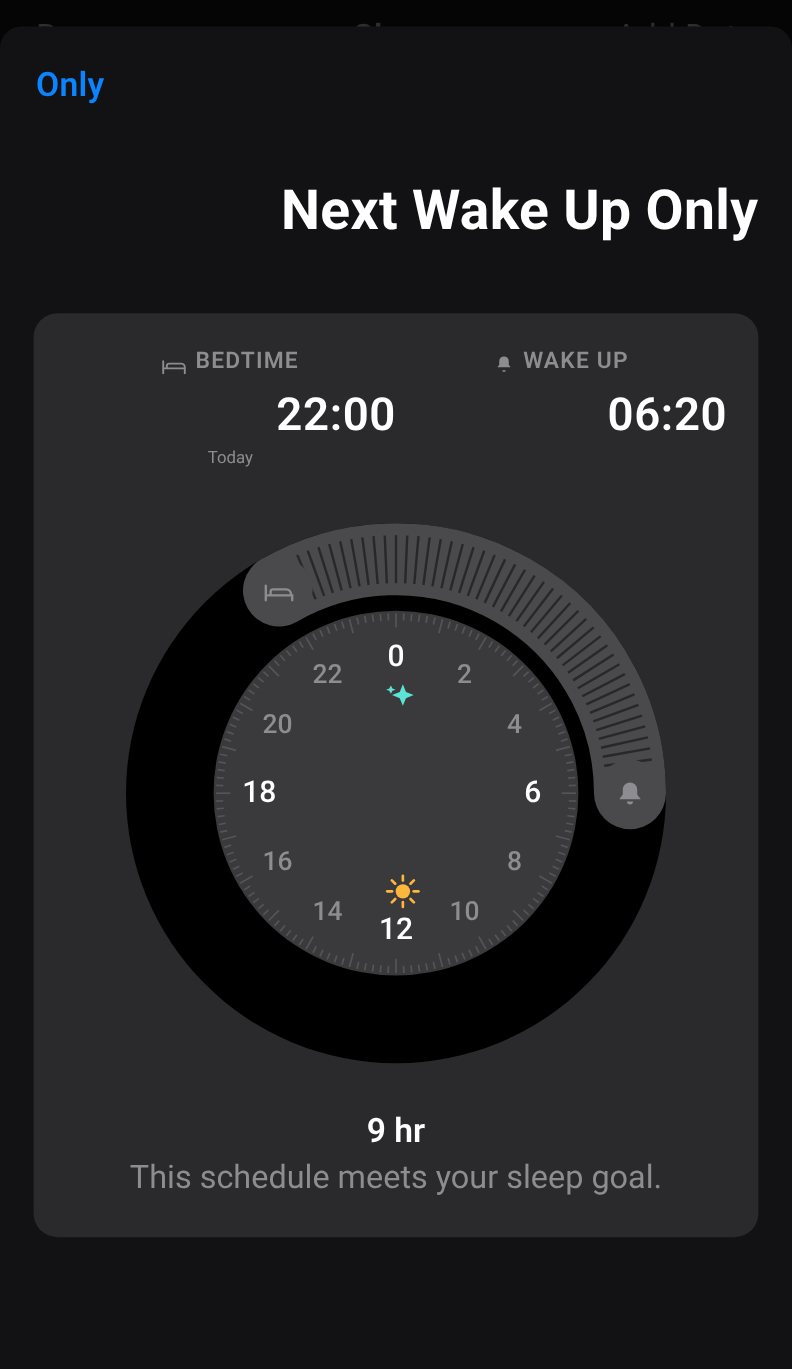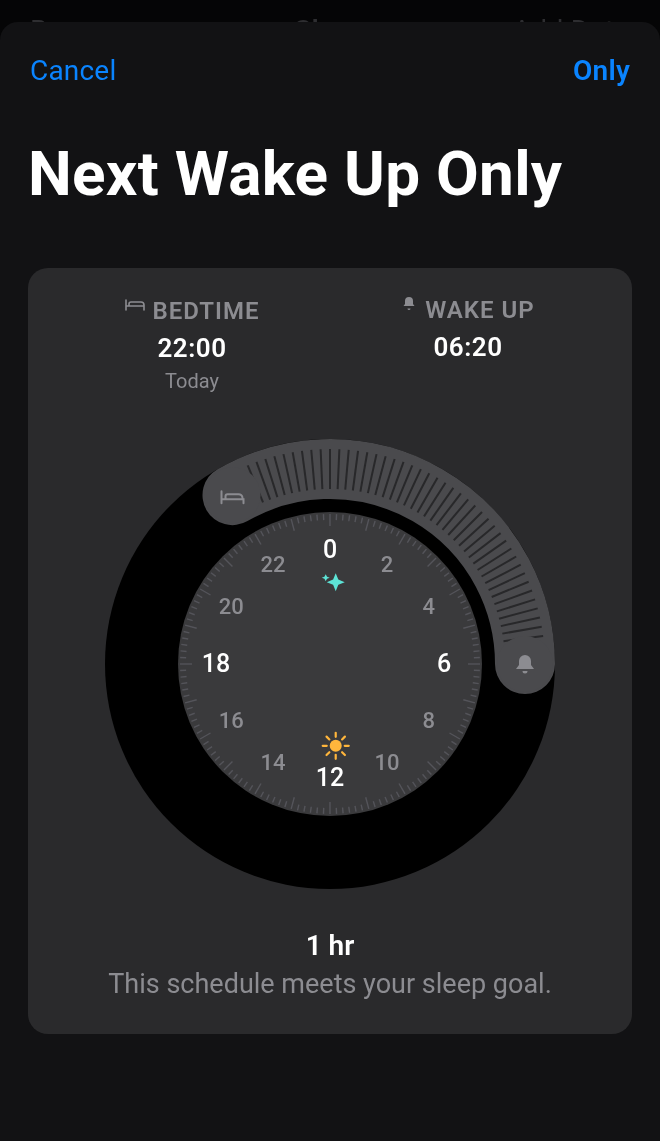--- a/index.html
+++ b/index.html
@@ -43,61 +43,60 @@
     display:flex;justify-content:space-between;align-items:center;
   }
   .navbtn{
     color:var(--blue);font-size:28px;letter-spacing:.2px;
     background:none;border:0;padding:4px 2px;cursor:pointer;
     font-family:inherit;
   }
   .done{font-weight:600;}
   .title{
     color:var(--white);font-weight:700;
-    font-size:62px;text-align:left;
-    margin:46px 0 0;letter-spacing:.3px;
+    font-size:46px;text-align:right;
+    margin:58px 0 0;letter-spacing:.3px;
   }
   .card{
     margin-top:58px;
     background:var(--card);
     border-radius:20px;
     padding:28px 26px 34px;
     display:flex;flex-direction:column;align-items:center;
   }
   .row{
     width:100%;display:flex;gap:0;justify-content:center;
   }
   .col{ text-align:center; flex:0 0 50%;}
   .label{
-    color:var(--muted);font-size:24px;letter-spacing:1px;font-weight:600;
-    display:inline-flex;align-items:flex-start;gap:8px;
-  }
-  .time{color:var(--white);font-size:26px;font-weight:600;margin-top:8px;letter-spacing:.5px;}
-  .day{color:var(--muted);font-size:20px;margin-top:6px;}
+    color:var(--muted);font-size:19px;letter-spacing:1px;font-weight:600;
+    display:inline-flex;align-items:flex-end;gap:8px;
+  }
+  .time{color:var(--white);font-size:38px;font-weight:600;margin-top:8px;letter-spacing:.5px;text-align:right;}
+  .day{color:var(--muted);font-size:14px;margin-top:6px;}
   .dial-wrap{margin-top:26px;}
   svg{display:block;}
   .summary{
     margin-top:20px;text-align:center;
   }
   .summary .hrs{color:var(--white);font-size:28px;font-weight:600;}
   .summary .goal{color:var(--muted);font-size:27px;margin-top:6px;}
   .icon-inline{display:inline-flex;vertical-align:middle;}
 </style>
 </head>
 <body>
 
 <div class="behind">
   <span>Browse</span>
   <span class="center">Sleep</span>
   <span>Add Data</span>
 </div>
 
 <div class="sheet">
   <div class="navbar">
-    <button class="navbtn">Cancel</button>
     <button class="navbtn done">Only</button>
   </div>
 
   <h1 class="title">Next Wake Up Only</h1>
 
   <div class="card">
     <div class="row">
       <div class="col">
         <div class="label">
           <span class="icon-inline">
@@ -353,17 +352,17 @@
             <path d="M-11 -4v12M-11 4h22v4M-7 4V1a2 2 0 0 1 2-2h11a4 4 0 0 1 4 4v1" stroke="#8c8c91" stroke-width="2" fill="none" stroke-linecap="round"></path>
           </g>
           <g transform="translate(440,245)">
             <circle r="28" fill="var(--arc)"></circle>
             <path d="M0 -9a6 6 0 0 0-6 6v4l-3 4h18l-3-4v-4a6 6 0 0 0-6-6zM-2.5 7a2.5 2.5 0 0 0 5 0" fill="#8c8c91"></path>
           </g>
         </svg>
     </div>
 
     <div class="summary">
-      <div class="hrs">1 hr</div>
+      <div class="hrs">9 hr</div>
       <div class="goal">This schedule meets your sleep goal.</div>
     </div>
   </div>
 </div>
 
 </body></html>

